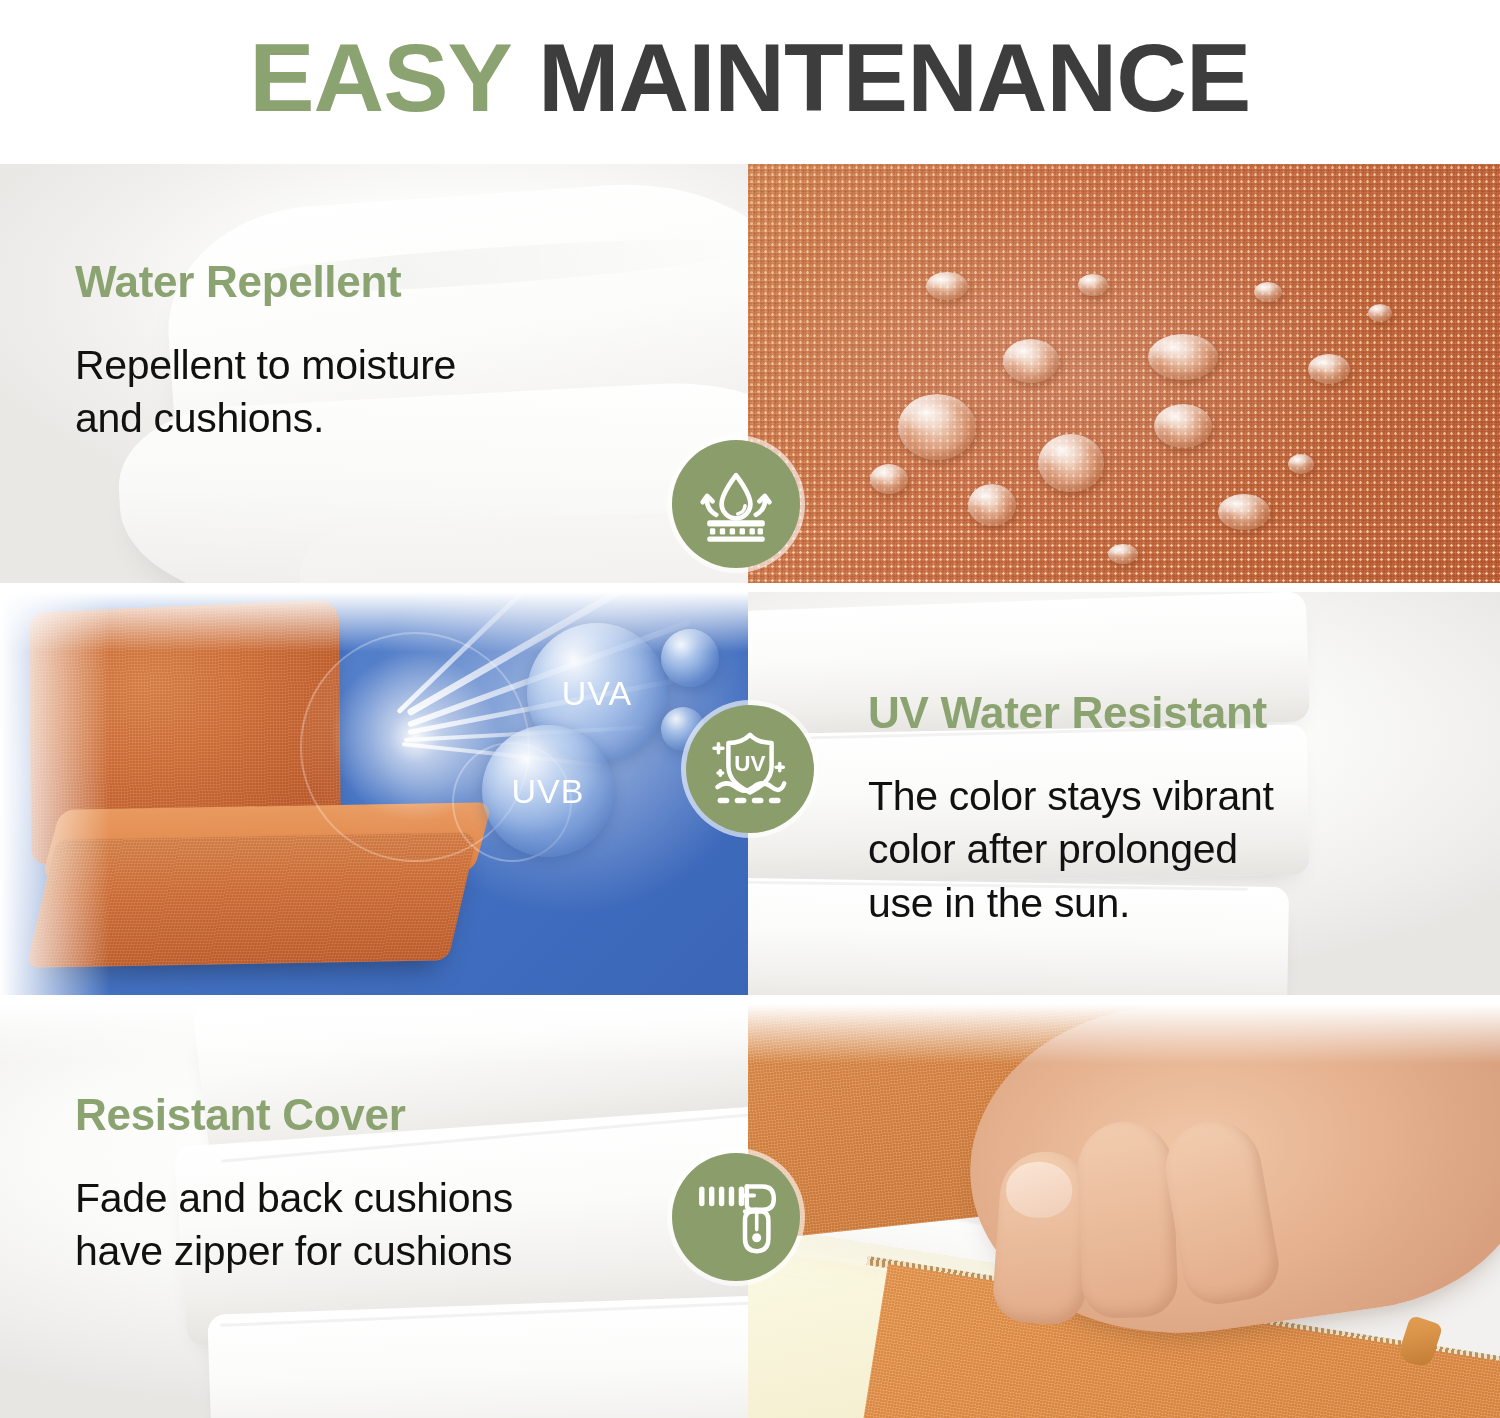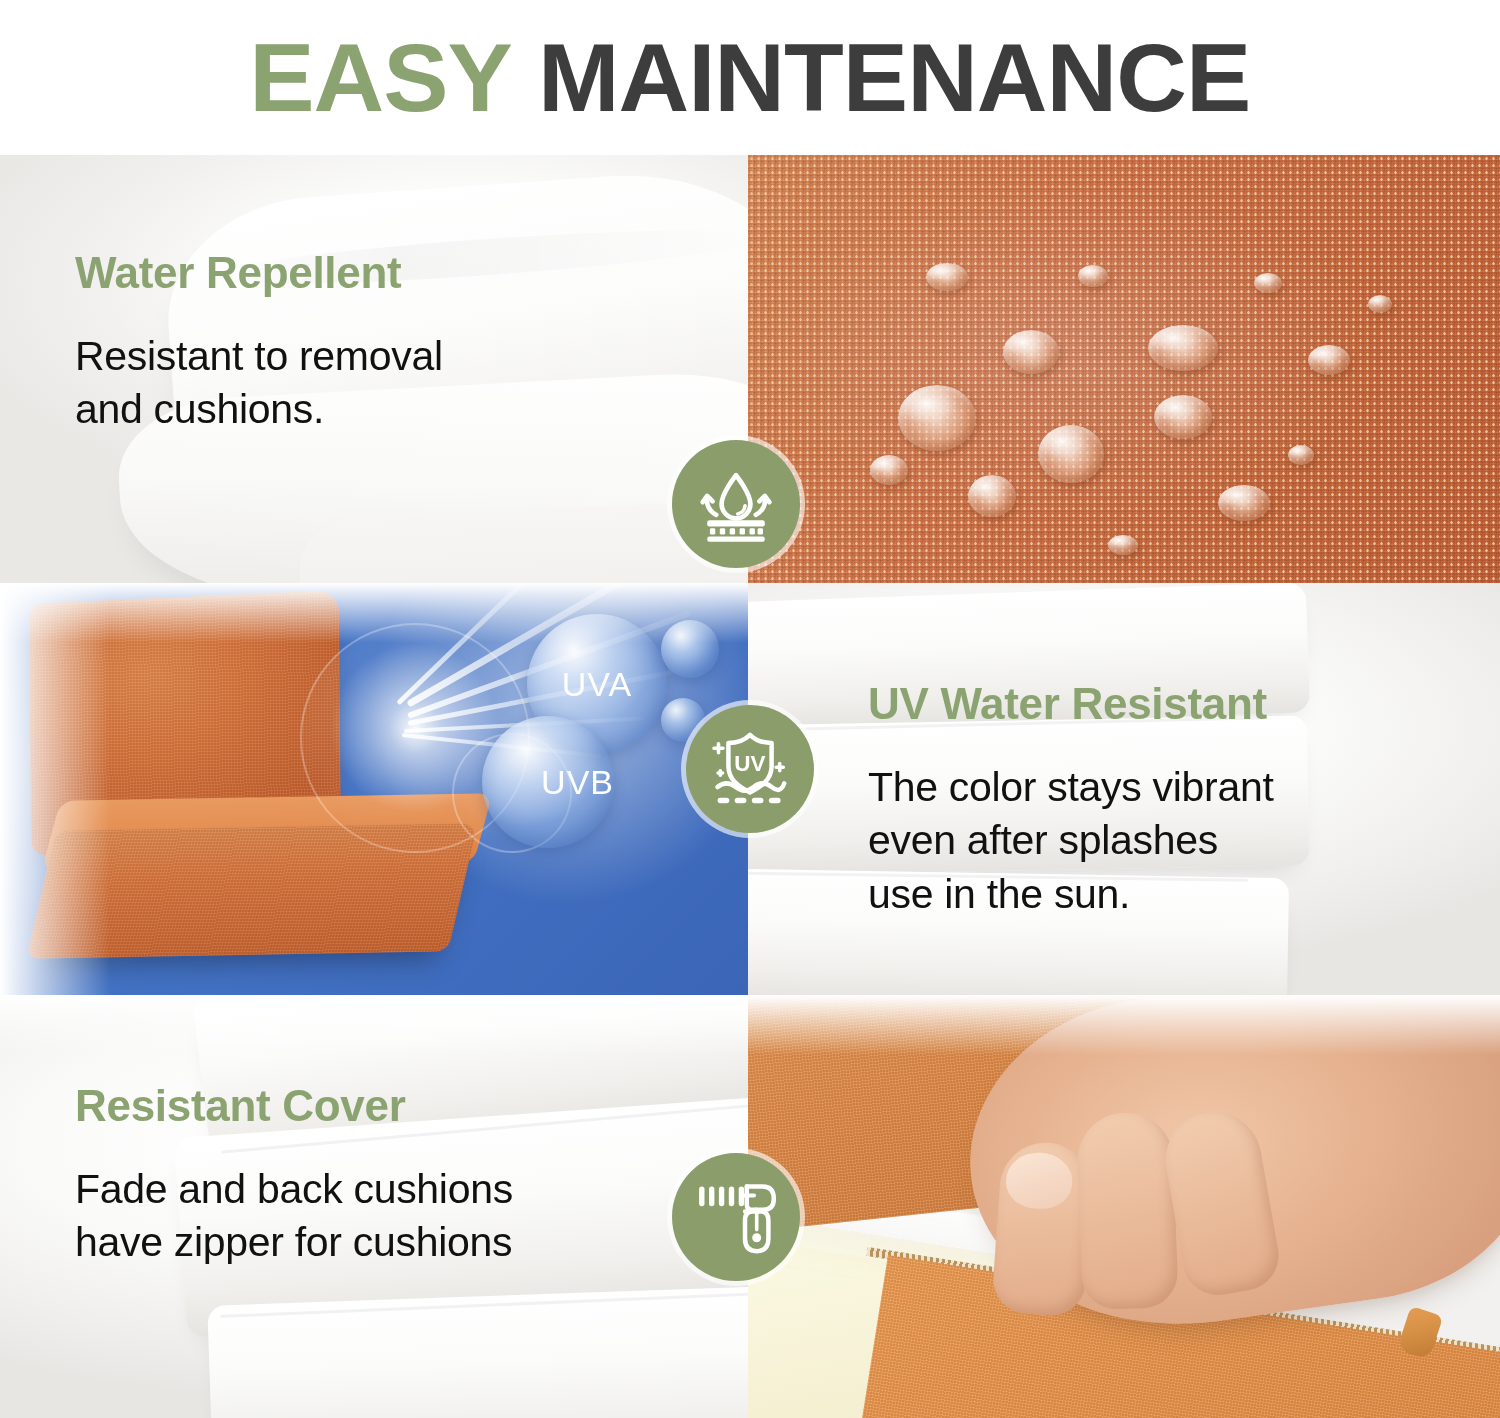--- a/index.html
+++ b/index.html
@@ -24,21 +24,21 @@
   }
   .t-green{ color:#8ba371; }
   .t-dark { color:#3d3d3d; }
 
   
   .band{ position:absolute; left:0; width:1500px; overflow:hidden; }
   #band-top   { top:155px;  height:428px; }
   #band-mid   { top:583px;  height:412px; }
   #band-bot   { top:995px;  height:423px; }
 
-  .half{ position:absolute; top:0; height:100%; overflow:hidden;padding-left:28px; }
+  .half{ position:absolute; top:9px; height:100%; overflow:hidden;padding-left:28px; }
   .half-l{ left:0; width:748px; }
   .half-r{ left:748px; width:752px; }
 
   
   .panel{
     position:absolute; z-index:25;
   }
   .panel h2{
     color:#8ba371; font-weight:bold; line-height:1.05;
     font-size:44px; letter-spacing:-0.3px; margin-bottom:34px;
@@ -283,21 +283,21 @@
 
   <div class="half half-l">
     <div class="cushion-white-top">
       <div class="cw-pillow"></div>
       <div class="cw-seam"></div>
       <div class="cw-pillow2"></div>
       <div class="cw-pillow3"></div>
     </div>
     <div class="panel" style="left:75px; top:95px; width:560px;">
       <h2>Water Repellent</h2>
-      <p>Resistant to removal</p>
+      <p>Repellent to moisture</p>
       <p>and cushions.</p>
     </div>
   </div>
 
   <div class="half half-r">
     <div class="fabric-orange"></div>
     <div class="drop" style="left:150px;top:230px;width:78px;height:66px;"></div>
     <div class="drop" style="left:255px;top:175px;width:56px;height:44px;"></div>
     <div class="drop" style="left:290px;top:270px;width:66px;height:58px;"></div>
     <div class="drop" style="left:220px;top:320px;width:48px;height:42px;"></div>
@@ -351,21 +351,21 @@
       <div class="ray" style="left:408px;top:118px;width:330px;height:7px;transform:rotate(-30deg);"></div>
       <div class="ray" style="left:408px;top:130px;width:300px;height:6px;transform:rotate(-20deg);"></div>
       <div class="ray" style="left:408px;top:138px;width:270px;height:5px;transform:rotate(-11deg);"></div>
       <div class="ray" style="left:404px;top:146px;width:240px;height:4px;transform:rotate(-3deg);"></div>
       <div class="ray" style="left:402px;top:150px;width:200px;height:4px;transform:rotate(6deg);"></div>
       <div class="ray" style="left:398px;top:118px;width:220px;height:5px;transform:rotate(-44deg);"></div>
 
       <div class="bubble" style="left:527px;top:31px;width:140px;height:140px;">
         <span>UVA</span>
       </div>
-      <div class="bubble" style="left:482px;top:133px;width:132px;height:132px;justify-content:flex-end;">
+      <div class="bubble" style="left:482px;top:133px;width:132px;height:132px;">
         <span>UVB</span>
       </div>
       <div class="bubble small" style="left:661px;top:37px;width:58px;height:58px;"></div>
       <div class="bubble small" style="left:661px;top:115px;width:44px;height:44px;"></div>
 
       <div class="edge-fade-l"></div>
       <div class="edge-fade-t"></div>
     </div>
   </div>
 
@@ -373,21 +373,21 @@
     <div class="stack-white">
       <div class="slab" style="left:-60px;top:10px;width:620px;height:130px;border-radius:18px;transform:rotate(-2deg);"></div>
       <div class="slab" style="left:-80px;top:138px;width:640px;height:150px;border-radius:16px;transform:rotate(-1deg);"></div>
       <div class="slab" style="left:-70px;top:290px;width:610px;height:130px;border-radius:16px;transform:rotate(1deg);"></div>
       <div class="slab-line" style="left:-40px;top:140px;width:560px;height:3px;transform:rotate(-1.4deg);"></div>
       <div class="slab-line" style="left:-40px;top:292px;width:540px;height:3px;transform:rotate(.8deg);"></div>
     </div>
     <div class="panel" style="left:120px; top:98px; width:560px;">
       <h2>UV Water Resistant</h2>
       <p>The color stays vibrant</p>
-      <p>even after splashes</p>
+      <p>color after prolonged</p>
       <p>use in the sun.</p>
     </div>
   </div>
 
   <div class="badge" style="left:686px; top:122px;">
     <svg viewBox="0 0 100 100" fill="none" stroke="#ffffff" stroke-width="5" stroke-linecap="round" stroke-linejoin="round">
       <path d="M50 12 L50 12 C57 19 66 21 74 21 L74 47 C74 62 62 70 50 76 C38 70 26 62 26 47 L26 21 C34 21 43 19 50 12Z"></path>
       <text x="50" y="52" font-family="Liberation Sans, sans-serif" font-size="25" font-weight="bold" fill="#ffffff" stroke="none" text-anchor="middle">UV</text>
       <g stroke-width="4">
         <path d="M15 22 L15 32 M10 27 L20 27"></path>

